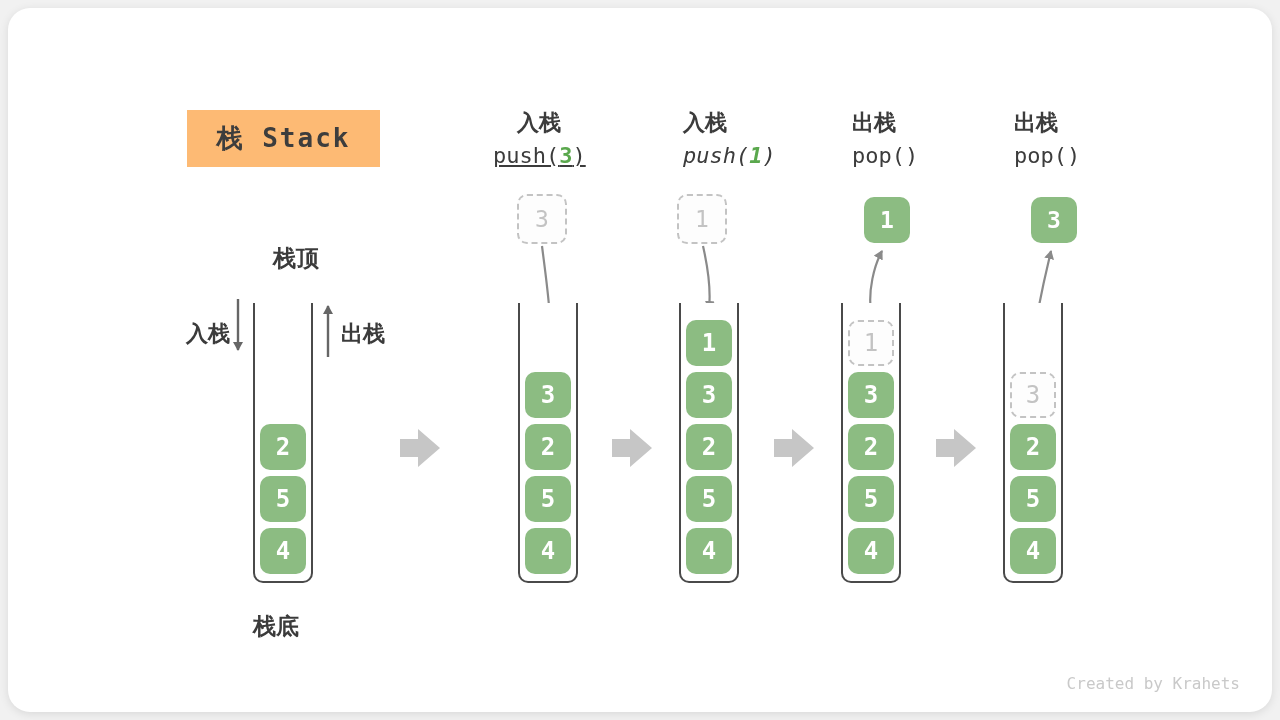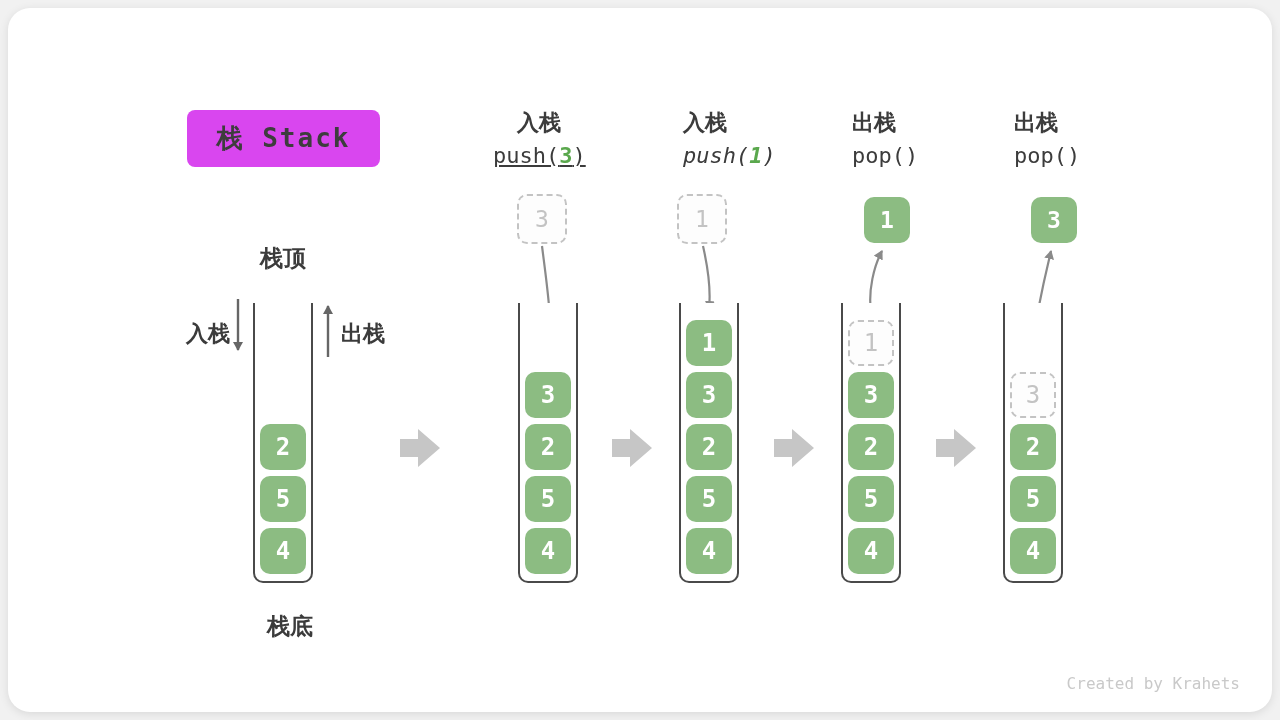--- a/index.html
+++ b/index.html
@@ -9,31 +9,31 @@
     width:1280px; height:720px; overflow:hidden;
   }
   .canvas { position:relative; width:1280px; height:720px; }
   .card {
     position:absolute; left:8px; top:8px; width:1264px; height:704px;
     background:#ffffff; border-radius:22px;
     box-shadow:0 2px 10px rgba(0,0,0,0.10);
   }
   .title-box {
     position:absolute; left:187px; top:110px; width:193px; height:57px;
-    background:#d946ef; border-radius:8px;
+    background:#fdba74; border-radius:0;
     display:flex; align-items:center; justify-content:center;
     font-family:"DejaVu Sans Mono","DejaVu Sans",monospace;
     font-size:26px; font-weight:bold; color:#3d3d3d; letter-spacing:2px;
   }
   .legend-lbl {
     position:absolute; color:#3b3b3b; font-weight:bold; font-size:23px;
     white-space:nowrap;
   }
-  .lbl-top    { left:253px; top:243px; width:60px; text-align:center; }
-  .lbl-bottom { left:253px; top:611px; width:60px; text-align:right; }
+  .lbl-top    { left:259px; top:243px; width:60px; text-align:right; }
+  .lbl-bottom { left:253px; top:611px; width:60px; text-align:left; }
   .lbl-push   { left:148px; top:319px; width:82px; text-align:right; font-size:22px; }
   .lbl-pop    { left:341px; top:319px; font-size:22px; }
   .stack-box {
     position:absolute; width:60px; height:280px; box-sizing:border-box;
     border:2px solid #4a4a4a; border-top:none;
     border-radius:0 0 10px 10px; background:#ffffff;
   }
   .item {
     position:absolute; width:46px; height:46px; box-sizing:border-box;
     border-radius:10px; background:#8cbc82; color:#ffffff;

